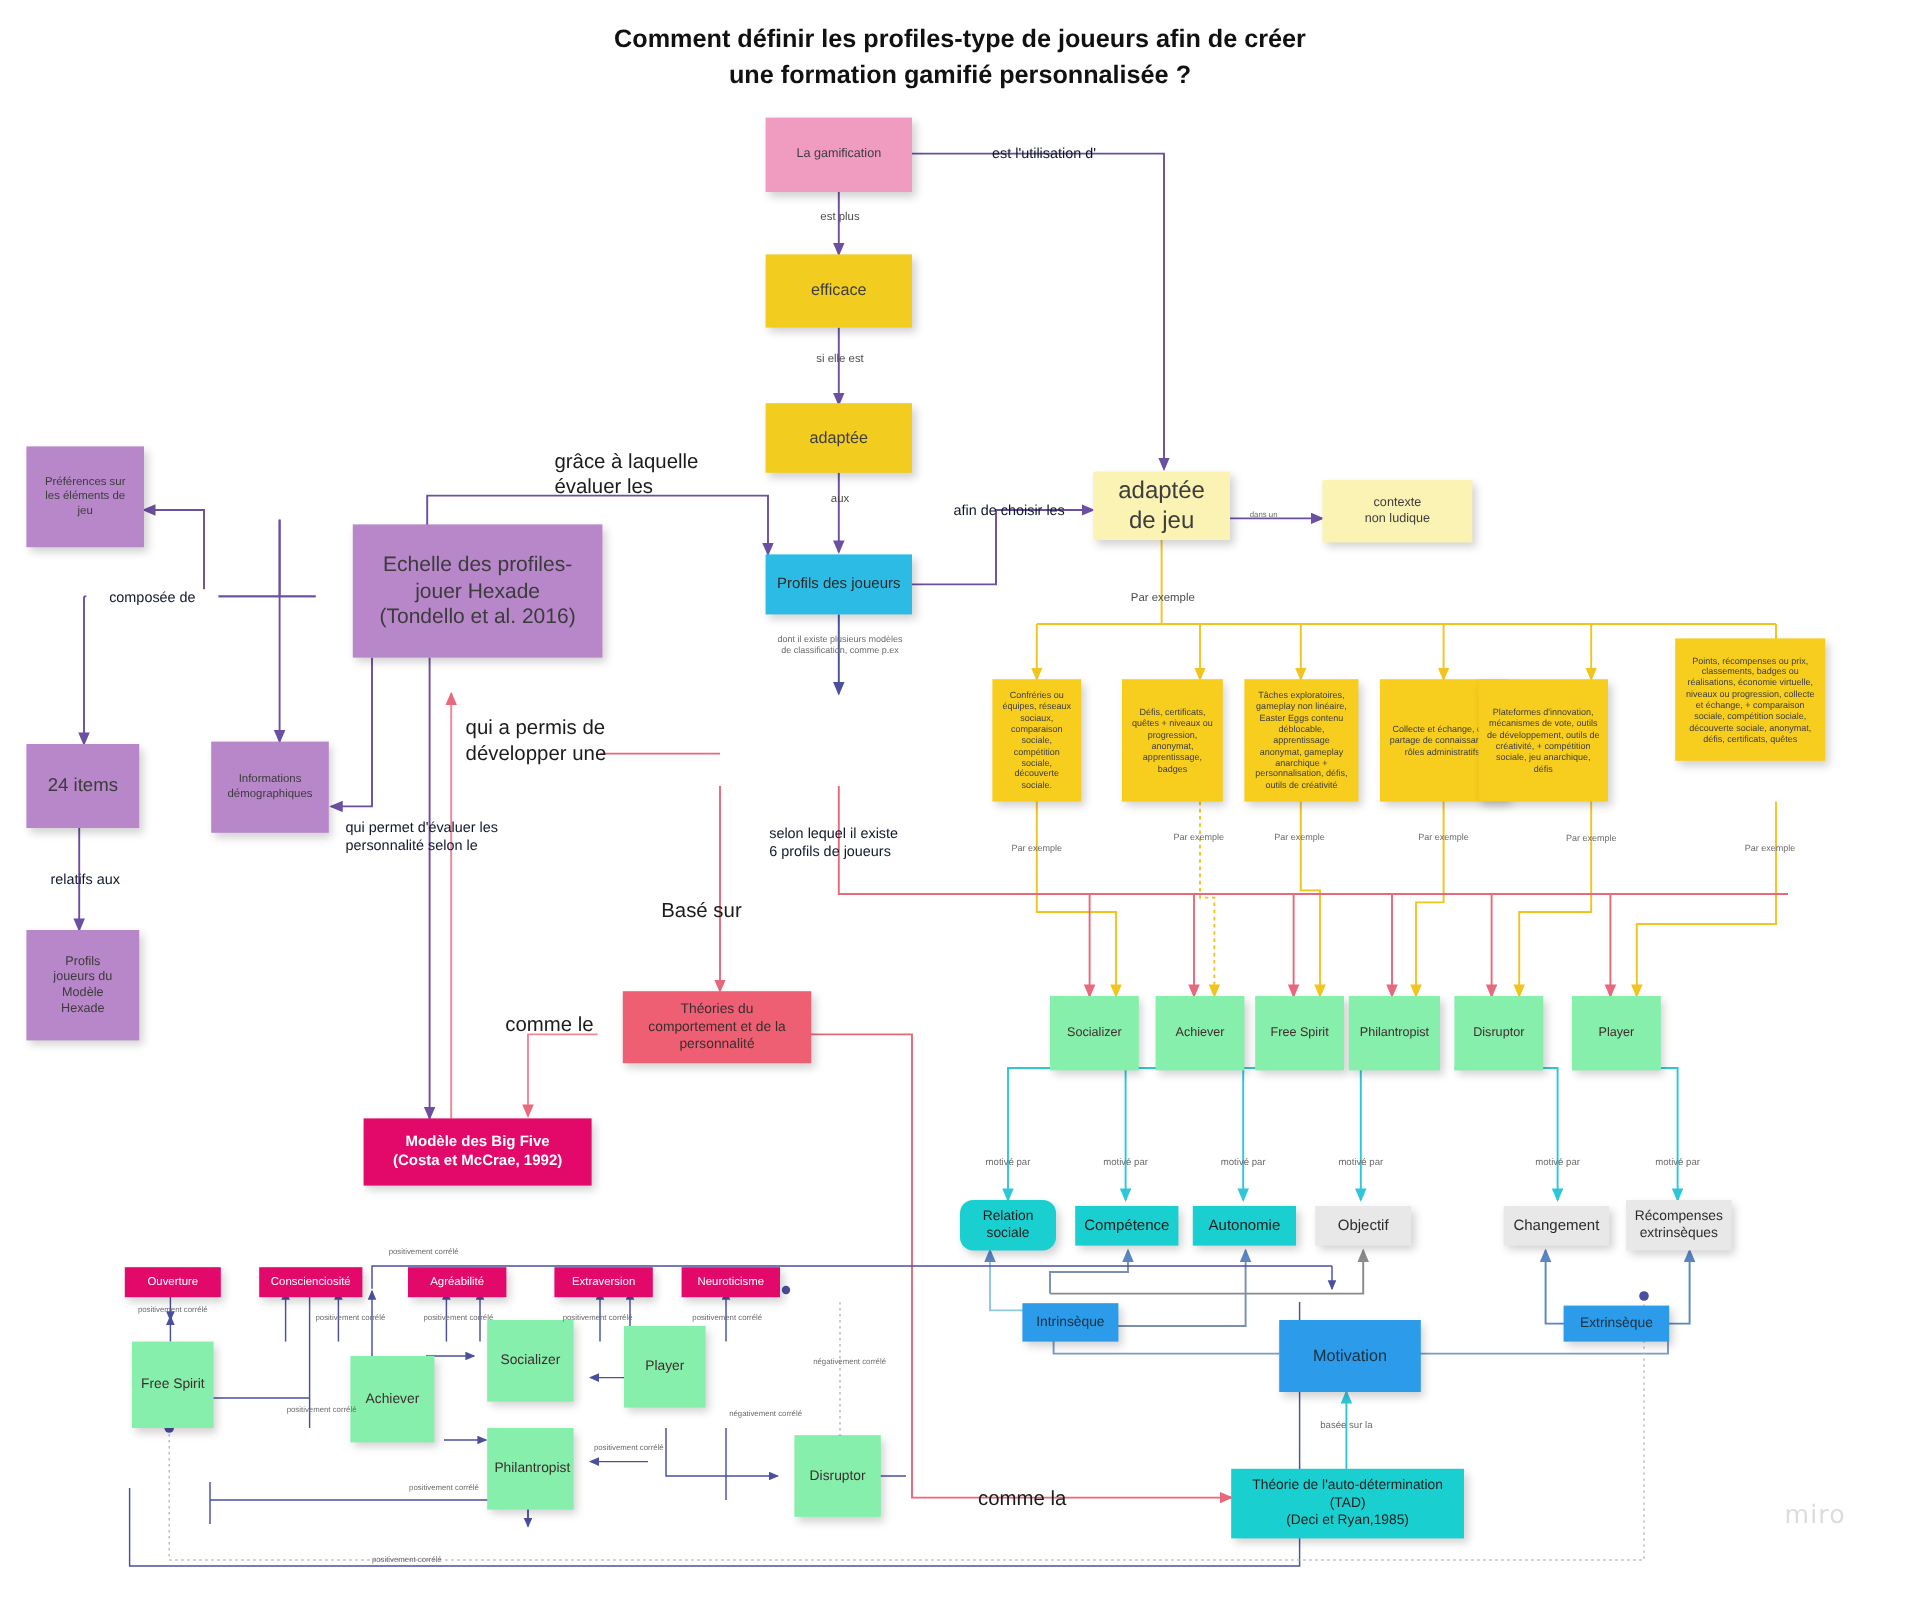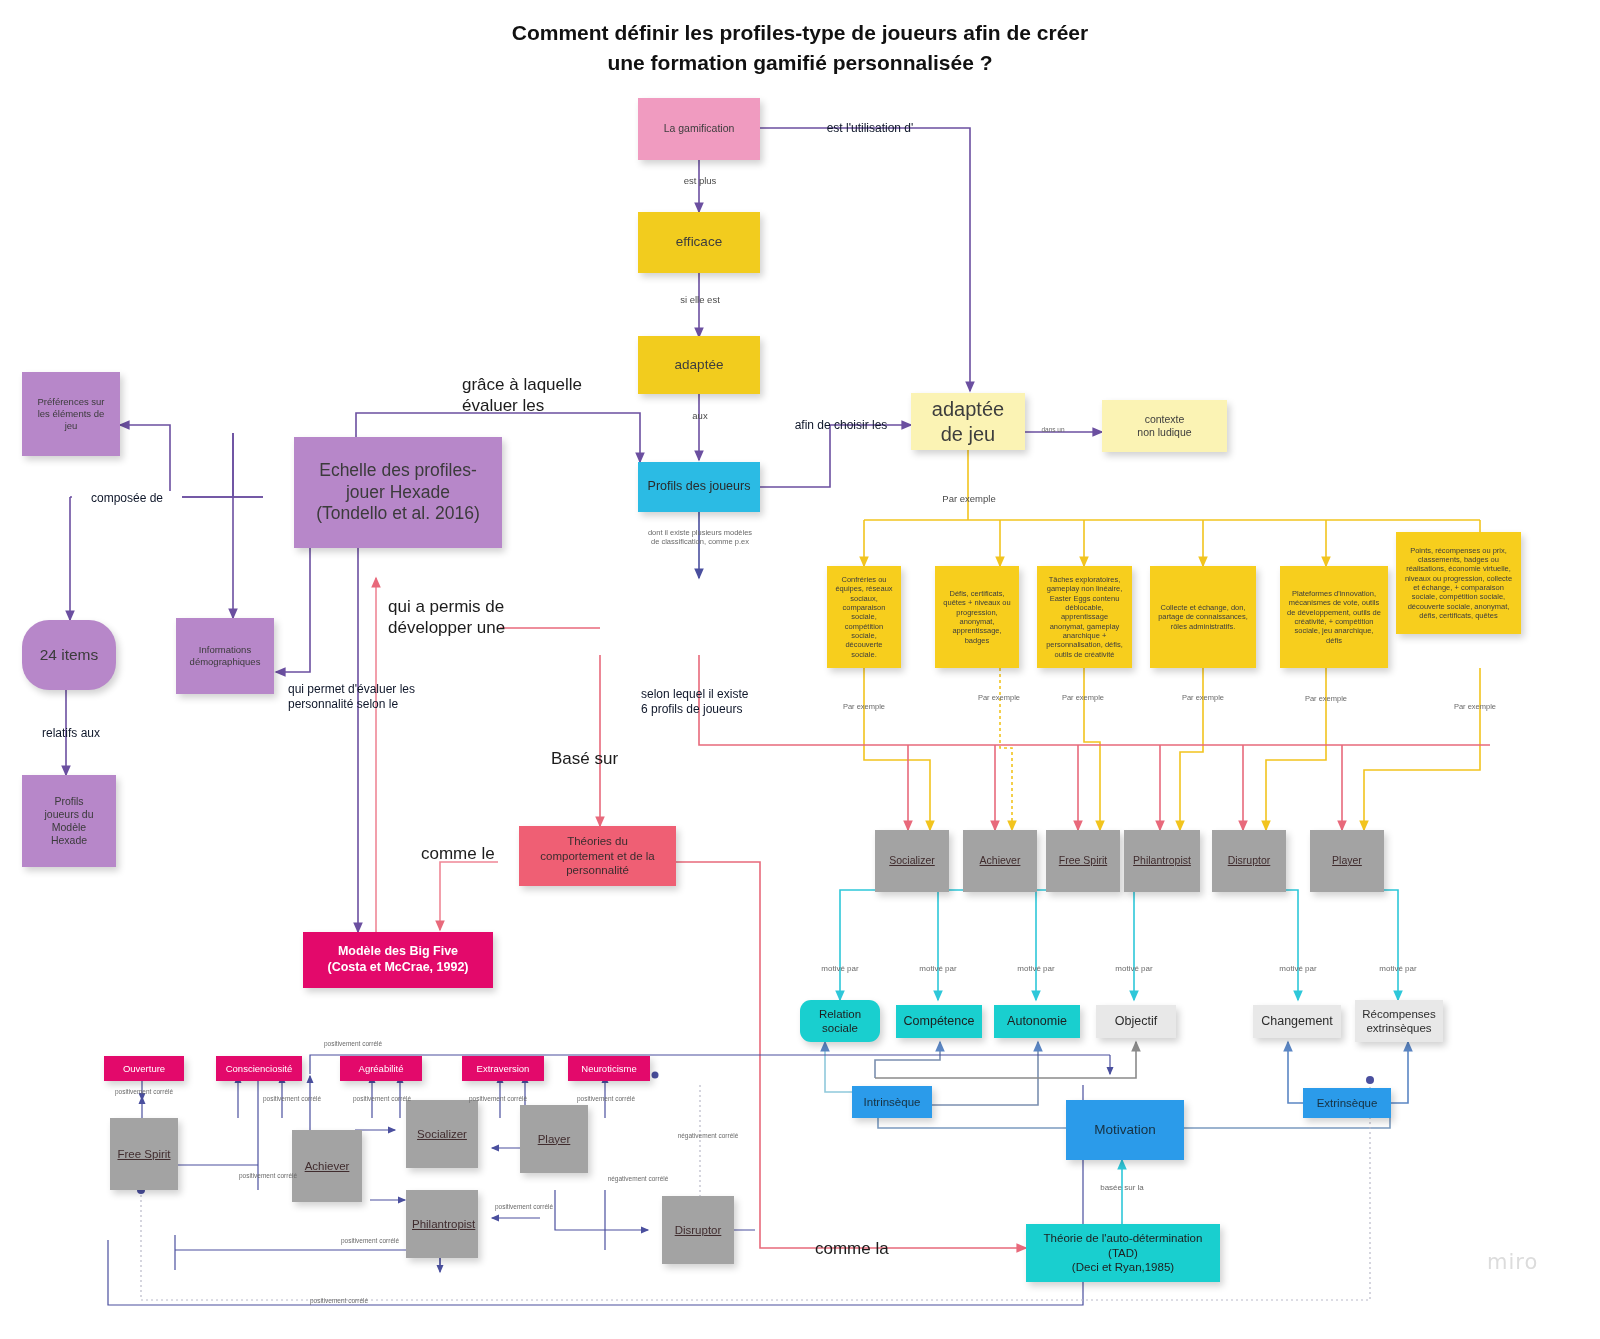--- a/index.html
+++ b/index.html
@@ -24,24 +24,24 @@
   .c-yellow{background:#f2cc1e;color:#3d3d3d;}
   .c-lightyellow{background:#fbf3b4;color:#3d3d3d;}
   .c-yellow-el{background:#f7ce1d;color:#3d3d3d;}
   .c-cyan{background:#2bbbe4;color:#2a2a2a;}
   .c-purple{background:#b787c9;color:#3b3b3b;}
   .c-red{background:#ef5f74;color:#3a2d2f;}
   .c-magenta{background:#e3096b;color:#ffffff;}
   .c-teal{background:#19cfcf;color:#1e1e1e;}
   .c-grey{background:#e8e8e8;color:#2d2d2d;}
   .c-blue{background:#2b9bea;color:#173141;}
-  .c-salmon{background:#a3a3a3;color:#402c2e;text-decoration:underline;}
+  .c-salmon{background:#86efac;color:#402c2e;}
   .fz7{font-size:7.5px;} .fz9{font-size:9.5px;}
   .fz10{font-size:10.5px;} .fz11{font-size:11.5px;} .fz12{font-size:12.5px;}
-  .fz13{font-size:13.5px;} .fz15{font-size:15.5px;border-radius:27px;} .fz17{font-size:17.5px;}
+  .fz13{font-size:13.5px;} .fz15{font-size:15.5px;} .fz17{font-size:17.5px;}
   .fz20{font-size:20px;}
   #miro{position:absolute;left:1487px;top:1250px;font-size:21px;color:#dcdcdc;
         letter-spacing:1px;font-family:"DejaVu Sans",sans-serif;}
 </style>
 </head>
 <body>
 
 <div id="board">
 
   <div id="title">Comment définir les profiles-type de joueurs afin de créer
@@ -276,21 +276,21 @@
     </div>
   <div class="node c-yellow-el fz7" style="left:935px;top:566px;width:84px;height:102px;">
     <span>Défis, certificats, quêtes + niveaux ou progression, anonymat, apprentissage, badges</span>
     </div>
   <div class="node c-yellow-el fz7" style="left:1037px;top:566px;width:95px;height:102px;">
     <span>Tâches exploratoires, gameplay non linéaire, Easter Eggs contenu déblocable, apprentissage anonymat, gameplay anarchique + personnalisation, défis, outils de créativité</span>
     </div>
   <div class="node c-yellow-el fz7" style="left:1150px;top:566px;width:106px;height:102px;">
     <span>Collecte et échange, don, partage de connaissances,  rôles administratifs.</span>
     </div>
-  <div class="node c-yellow-el fz7" style="left:1280px;top:566px;width:108px;height:102px;">
+  <div class="node c-yellow-el fz7" style="left:1232px;top:566px;width:108px;height:102px;">
     <span>Plateformes d'innovation, mécanismes de vote, outils de développement, outils de créativité, + compétition sociale, jeu anarchique, défis</span>
     </div>
   <div class="node c-yellow-el fz7" style="left:1396px;top:532px;width:125px;height:102px;">
     <span>Points, récompenses ou prix, classements, badges ou réalisations, économie virtuelle, niveaux ou progression, collecte et échange, + comparaison sociale, compétition sociale, découverte sociale, anonymat, défis, certificats, quêtes</span>
     </div>
 
   <div class="node c-salmon fz10" style="left:875px;top:830px;width:74px;height:62px;">
     <span>Socializer</span>
     </div>
   <div class="node c-salmon fz10" style="left:963px;top:830px;width:74px;height:62px;">

